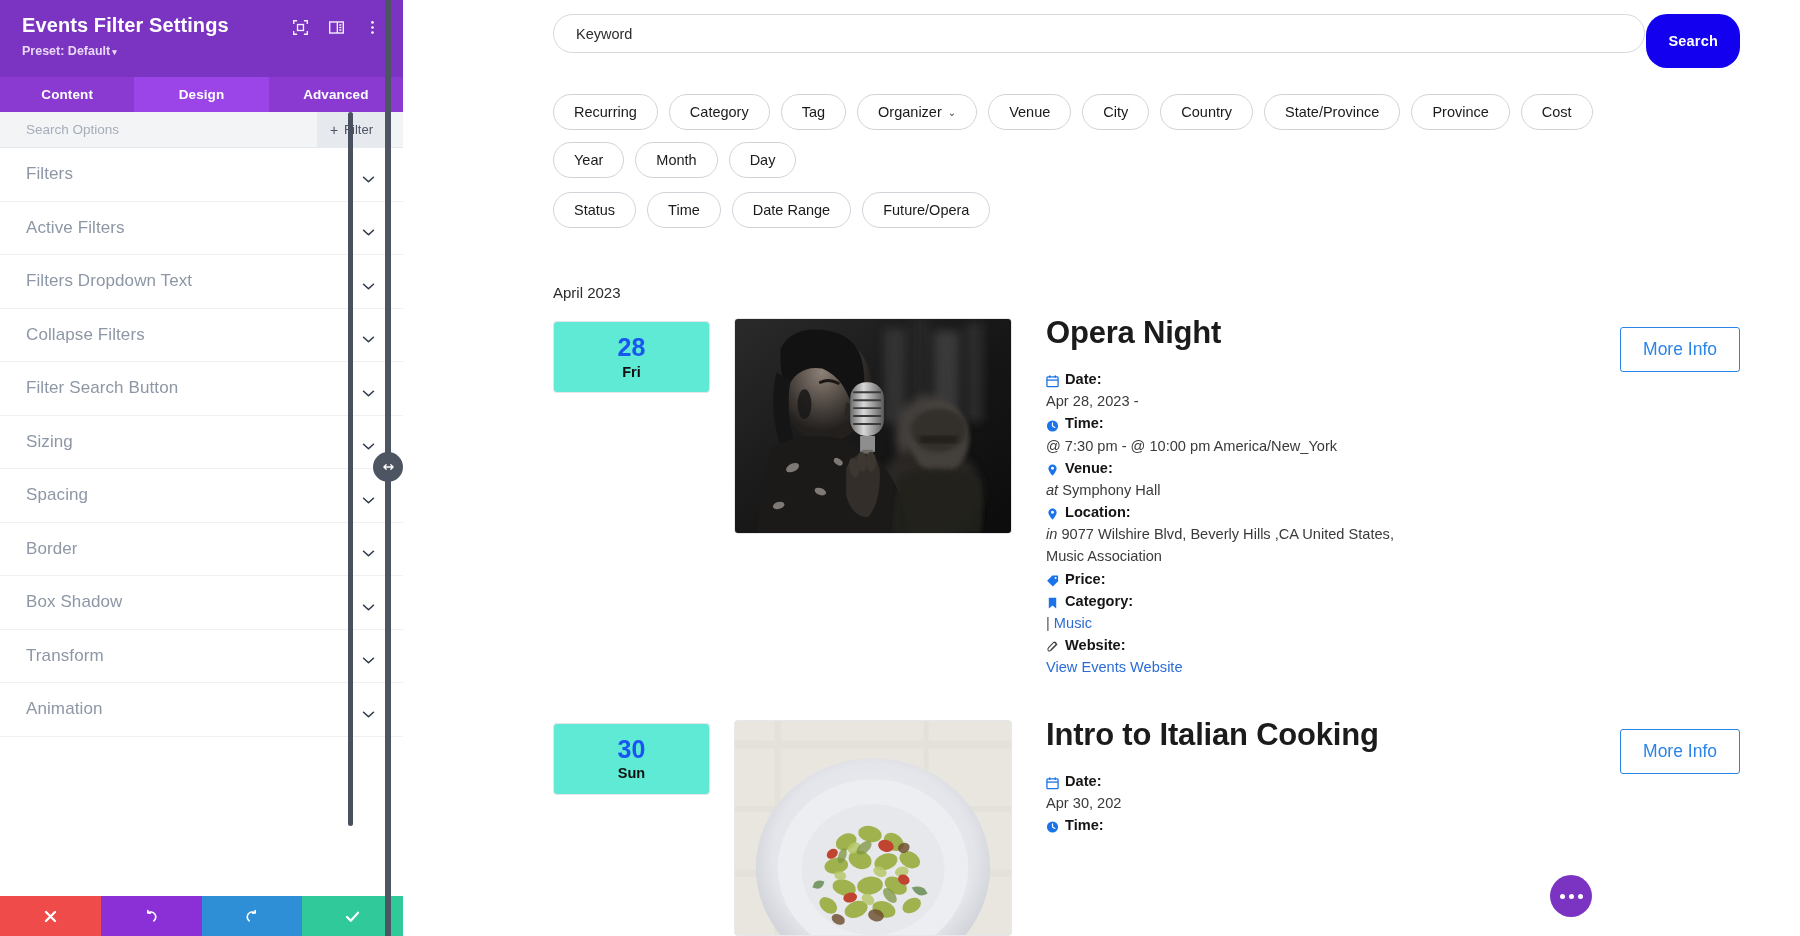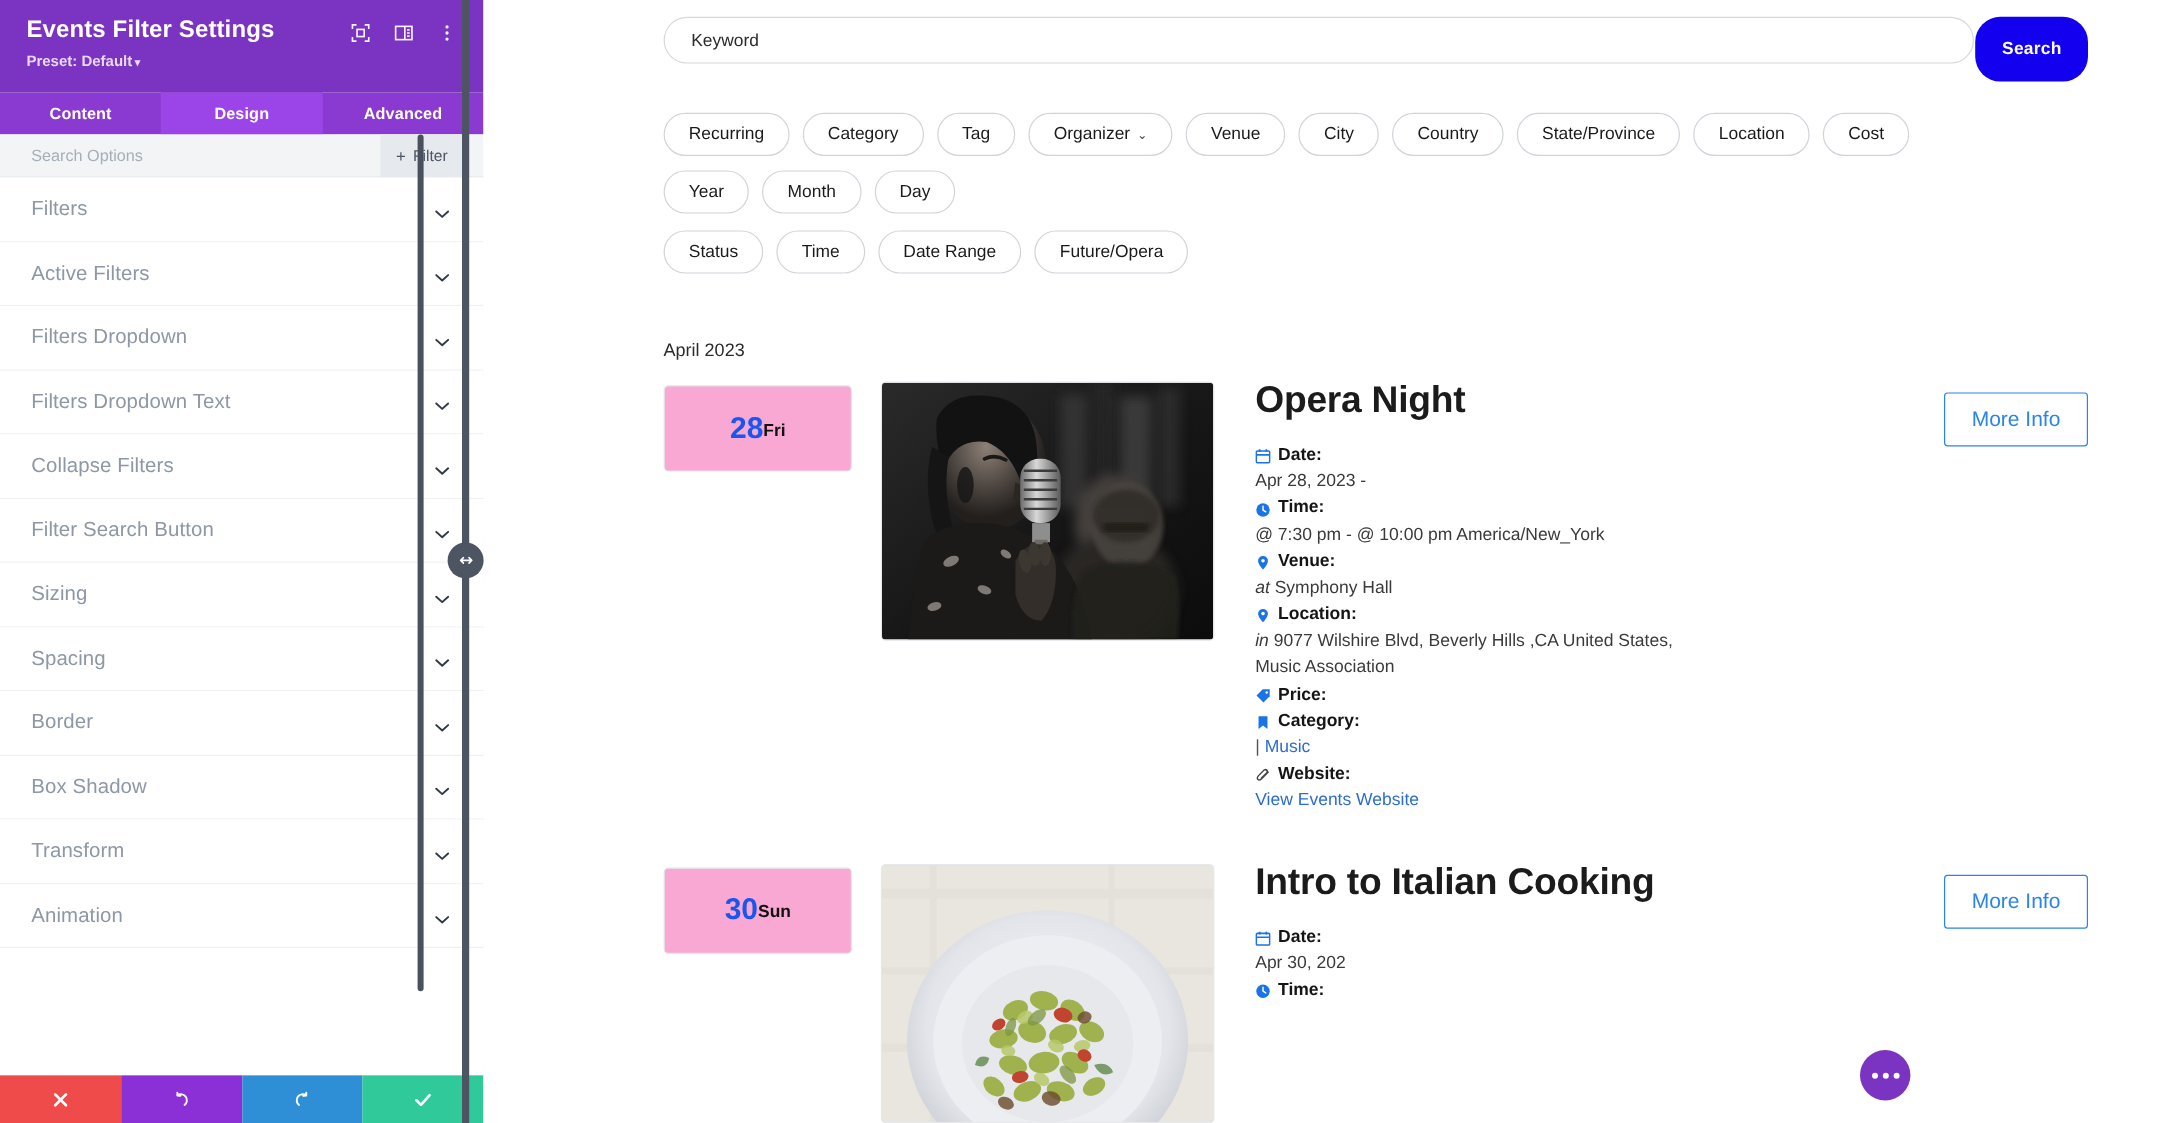--- a/index.html
+++ b/index.html
@@ -202,22 +202,22 @@
     display: flex;
     align-items: flex-start;
     padding: 12px 60px 0 150px;
     gap: 0;
   }
   .date-box {
     width: 157px;
     height: 72px;
     border: 1px solid #e3e6ea;
     border-radius: 4px;
-    background: #f9a8d4;
-    display: flex; flex-direction: row; align-items: center; justify-content: center;
+    background: #5eead4;
+    display: flex; flex-direction: column; align-items: center; justify-content: center;
     flex: 0 0 157px;
     margin-top: 8px;
   }
   .date-num { color: #1956f0; font-size: 25px; font-weight: bold; line-height: 1.05; }
   .date-dow { color: #111; font-size: 14.5px; font-weight: bold; margin-top: 3px; }
 
   .thumb-wrap { flex: 0 0 302px; padding-left: 24px; padding-top: 5px; }
   .thumb {
     width: 278px; height: 216px;
     border: 1px solid #e6e8eb;
@@ -342,26 +342,20 @@
               <path d="M1.5 2.5L7 7.5l5.5-5" fill="none" stroke="#2f3a4a" stroke-width="1.8" stroke-linecap="round" stroke-linejoin="round"></path>
             </svg></span>
       </div>
       <div class="sb-item">
         <span class="sb-item-label">Active Filters</span>
         <span class="chev"><svg viewBox="0 0 14 10" width="13" height="9">
               <path d="M1.5 2.5L7 7.5l5.5-5" fill="none" stroke="#2f3a4a" stroke-width="1.8" stroke-linecap="round" stroke-linejoin="round"></path>
             </svg></span>
       </div>
       <div class="sb-item">
-        <span class="sb-item-label">Filters Dropdown</span>
-        <span class="chev"><svg viewBox="0 0 14 10" width="13" height="9">
-              <path d="M1.5 2.5L7 7.5l5.5-5" fill="none" stroke="#2f3a4a" stroke-width="1.8" stroke-linecap="round" stroke-linejoin="round"></path>
-            </svg></span>
-      </div>
-      <div class="sb-item">
         <span class="sb-item-label">Filters Dropdown Text</span>
         <span class="chev"><svg viewBox="0 0 14 10" width="13" height="9">
               <path d="M1.5 2.5L7 7.5l5.5-5" fill="none" stroke="#2f3a4a" stroke-width="1.8" stroke-linecap="round" stroke-linejoin="round"></path>
             </svg></span>
       </div>
       <div class="sb-item">
         <span class="sb-item-label">Collapse Filters</span>
         <span class="chev"><svg viewBox="0 0 14 10" width="13" height="9">
               <path d="M1.5 2.5L7 7.5l5.5-5" fill="none" stroke="#2f3a4a" stroke-width="1.8" stroke-linecap="round" stroke-linejoin="round"></path>
             </svg></span>
@@ -470,21 +464,21 @@
       <span class="pill">
           <span>City</span>
         </span>
       <span class="pill">
           <span>Country</span>
         </span>
       <span class="pill">
           <span>State/Province</span>
         </span>
       <span class="pill">
-          <span>Location</span>
+          <span>Province</span>
         </span>
       <span class="pill">
           <span>Cost</span>
         </span>
       <span class="pill">
           <span>Year</span>
         </span>
       <span class="pill">
           <span>Month</span>
         </span>

